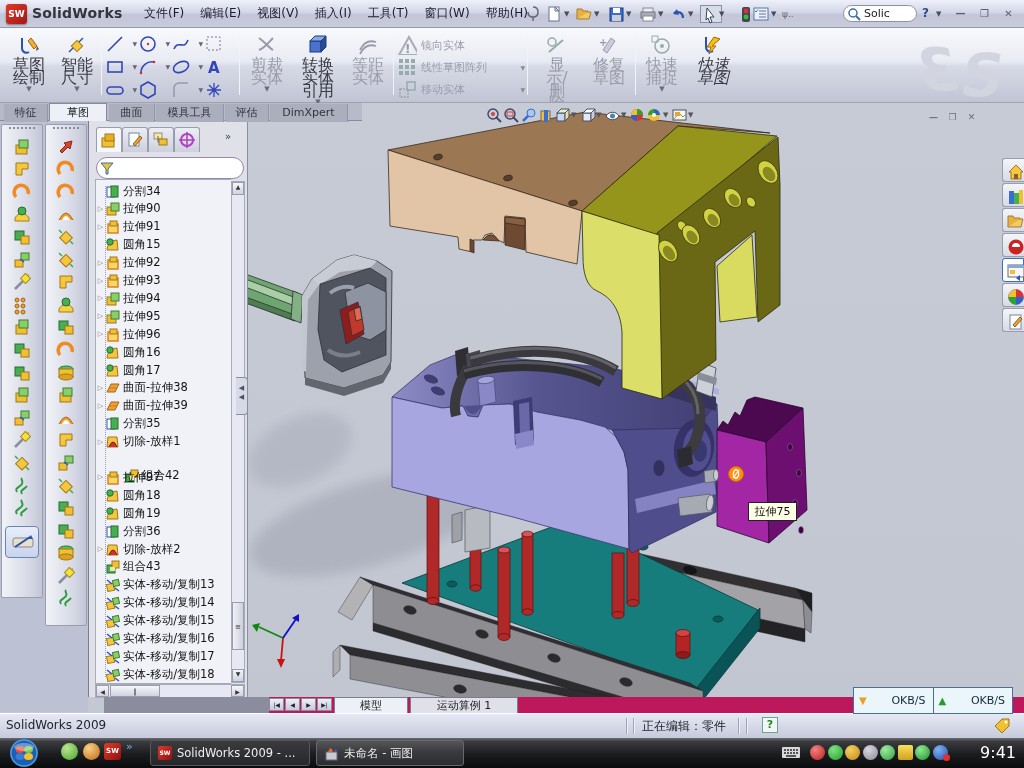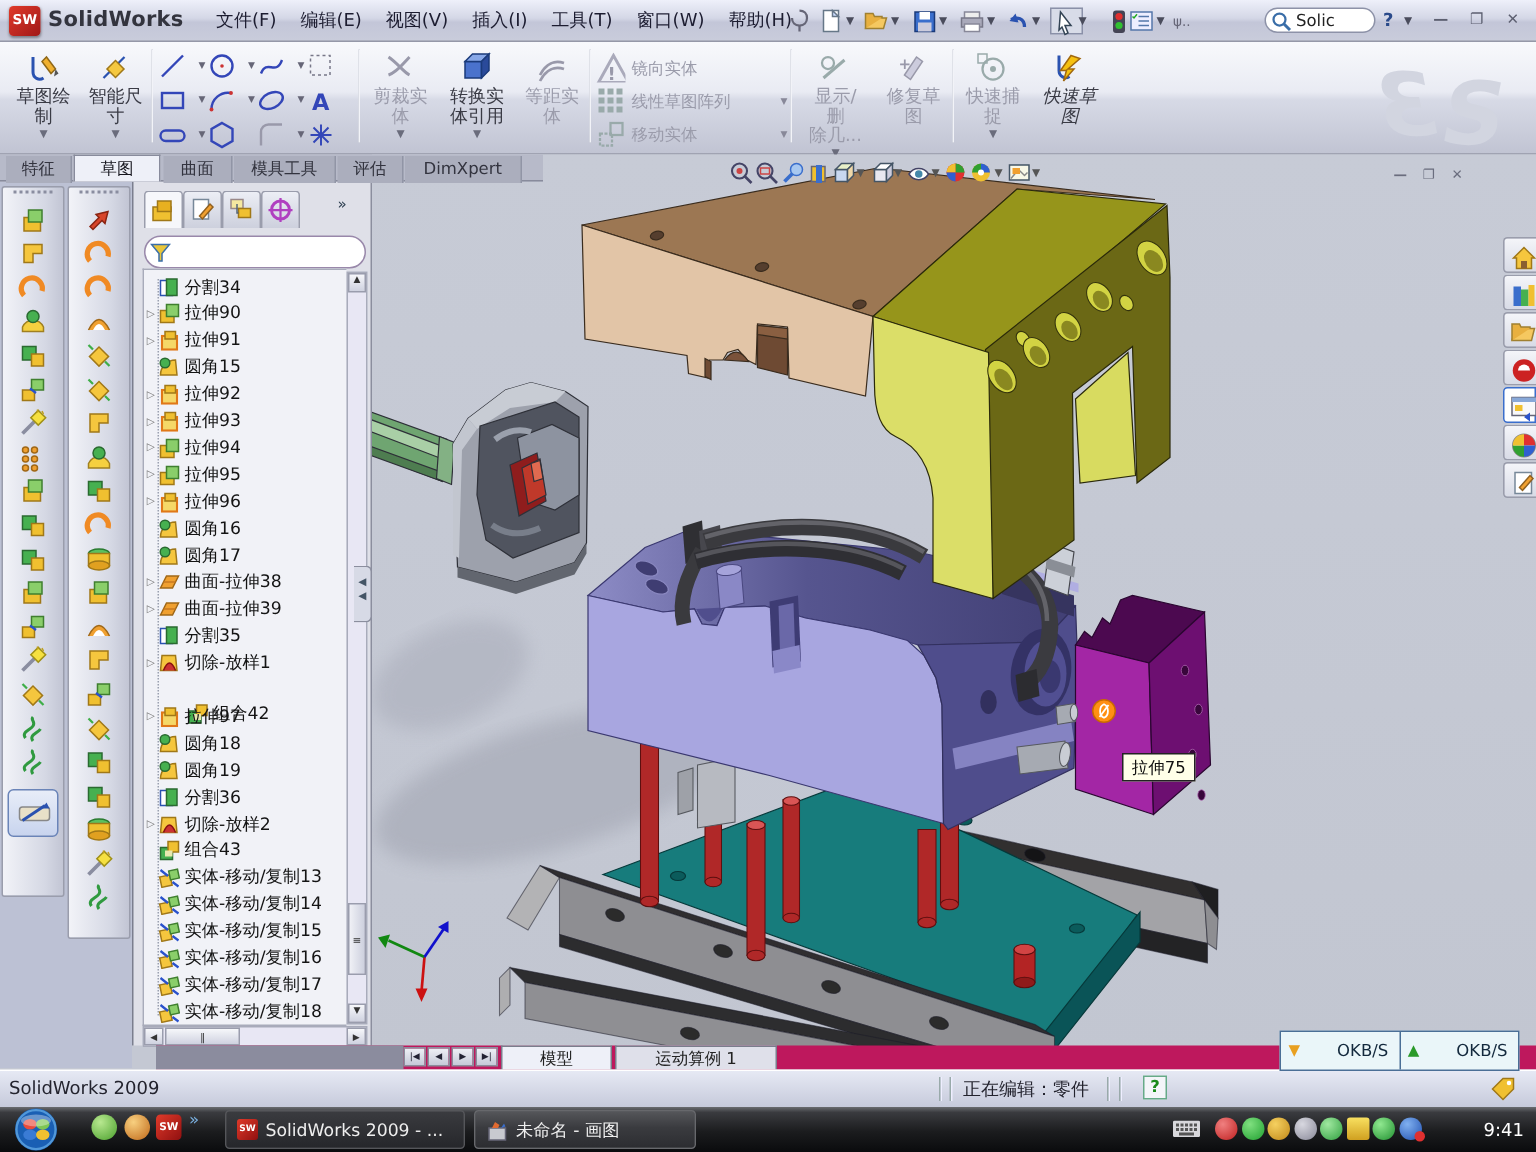--- a/index.html
+++ b/index.html
@@ -13,21 +13,21 @@
 .menu-item{top:0;height:27px;line-height:27px;font-size:12px;color:#1c1c30;padding:0 8px;display:inline-block}
 #menubar{left:136px;top:0;height:27px;white-space:nowrap}
 .tbtn{top:5px;width:18px;height:18px}
 .caret{width:7px;height:18px;top:5px;color:#4a4c5c;font-size:7px;line-height:18px}
 #search-pill{left:843px;top:5px;width:74px;height:17px;background:#fff;border:1px solid #8d92a8;border-radius:9px;font-size:11px;color:#222;padding-left:20px;line-height:15px}
 .winbtn{top:6px;width:17px;height:15px;color:#5c5f70;font-size:10px;text-align:center;line-height:15px;font-weight:bold}
 
 #ribbon{left:0;top:28px;width:1024px;height:75px;background:linear-gradient(#f8f9fc,#e9ebf3 45%,#d7dae6 52%,#c1c4d3);border-bottom:1px solid #a0a3b2}
 .rbig{top:3px;height:69px;text-align:center}
 .rbig .ric{margin:3px auto 0;width:24px;height:24px}
-.rlab{font-size:12px;line-height:13px;color:#3a3b45;white-space:pre-line;max-width:37px;margin:0 auto}
+.rlab{font-size:16px;line-height:13px;color:#3a3b45;white-space:pre-line;max-width:37px;margin:0 auto}
 .rlab.dis{color:#9b9cab}
 .rcaret{font-size:7px;color:#6a6c7c;margin-top:1px}
 .rsep{top:5px;width:1px;height:62px;background:#a8abba;border-right:1px solid #f2f3f8}
 .gcell{width:32px;height:22px}
 .stack-row{height:22px;display:flex;align-items:center;font-size:11px;color:#9b9cab;white-space:nowrap}
 
 #cmtabs{left:0;top:103px;width:362px;height:18px;background:#b7bac9;border-bottom:1px solid #888b9c;z-index:6}
 .cmtab{height:18px;line-height:17px;font-size:11px;color:#33343f;text-align:center;border-right:1px solid #9195a6;background:#abaebd}
 .cmtab.active{background:#eef0f8;border:1px solid #888b9c;border-bottom:none;color:#16161e}
 
@@ -65,21 +65,21 @@
 
 #statusbar{left:0;top:713px;width:1024px;height:25px;background:linear-gradient(#e6e9f4,#c6cadb);border-top:1px solid #fff;font-size:12px;color:#23232e}
 .ssep{top:4px;width:2px;height:16px;border-left:1px solid #9aa;border-right:1px solid #eef}
 
 #netwidget{left:853px;top:687px;width:160px;height:27px;background:#eaf6f9;border:1px solid #4a6f96;display:flex;font-size:11px;color:#13293d;z-index:50}
 .netcell{flex:1;display:flex;align-items:center;justify-content:space-between;padding:0 7px 0 5px}
 
 #taskbar{left:0;top:738px;width:1024px;height:30px;background:linear-gradient(#6a6c70,#3a3b3f 12%,#1b1c1e 55%,#0a0b0d)}
 .taskbtn{top:2px;height:26px;background:linear-gradient(#55565a,#3a3b3f 45%,#2c2d31);border:1px solid #67686c;border-radius:3px;color:#eee;font-size:11.5px;display:flex;align-items:center;padding:0 7px;gap:5px}
 .trayic{top:7px;width:15px;height:15px;border-radius:8px}
-#clock{right:8px;top:0;height:24px;line-height:30px;color:#fff;font-size:12px}
+#clock{right:8px;top:0;height:24px;line-height:30px;color:#fff;font-size:16px}
 .qlic{top:5px;width:17px;height:17px;border-radius:9px}
 </style>
 </head>
 <body>
 
 <div id="app">
 
 <div id="titlebar" class="abs">
  <div id="logo-badge" class="abs">SW</div>
  <div id="logo-text" class="abs">SolidWorks</div>

